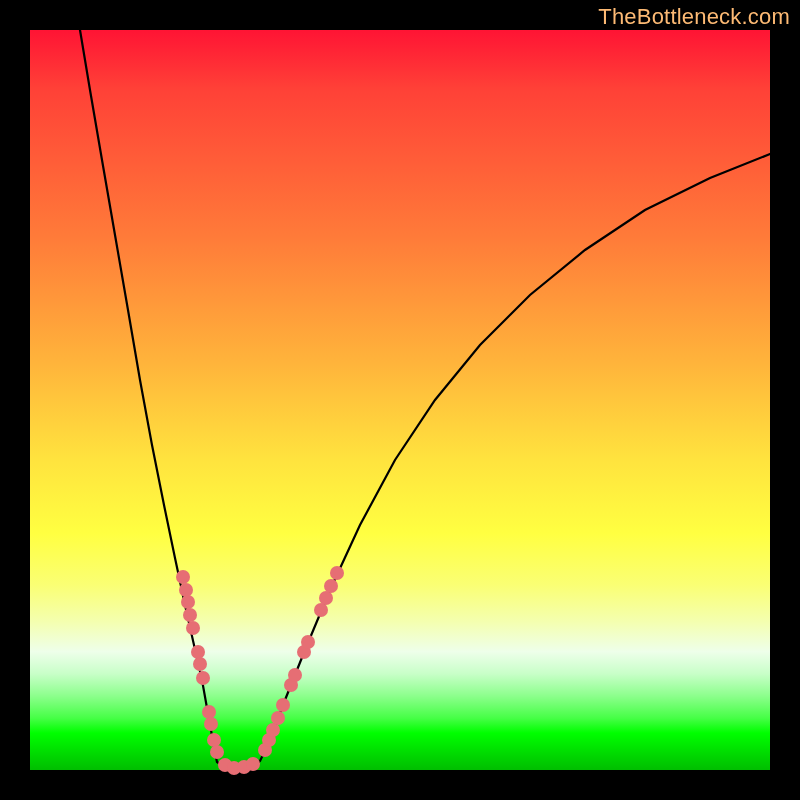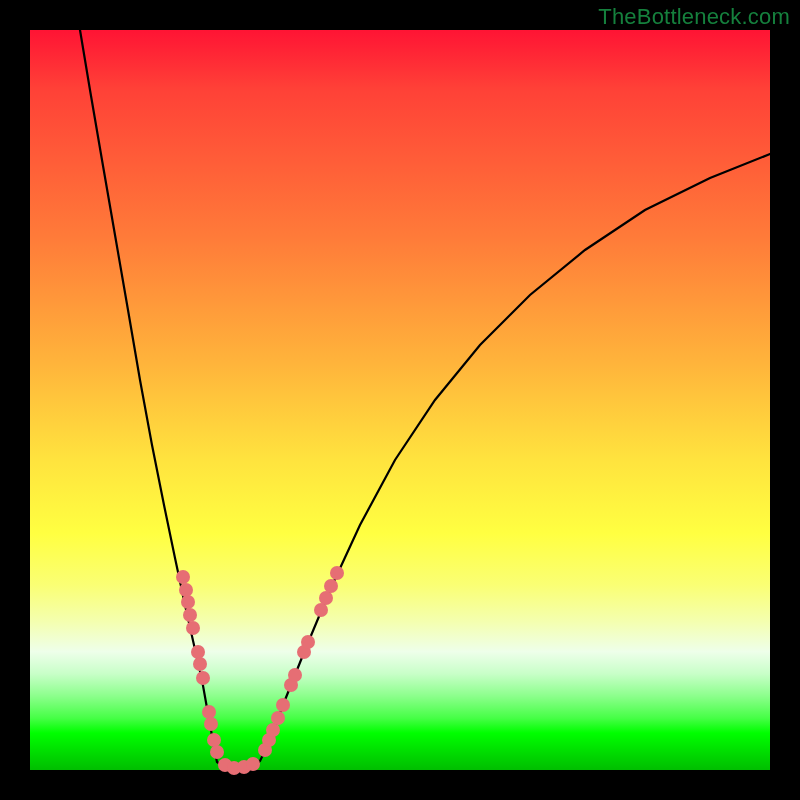--- a/index.html
+++ b/index.html
@@ -40,21 +40,21 @@
       #46ff46 93%,
       #00ff00 95%,
       #00d700 98%,
       #00be00 100%
     );
   }
   .watermark {
     position: absolute;
     top: 4px;
     right: 10px;
-    color: #15803d;
+    color: #fdba74;
     font-size: 22px;
     font-weight: 500;
     letter-spacing: 0.2px;
   }
   svg.curves {
     position: absolute;
     left: 0;
     top: 0;
     width: 740px;
     height: 740px;

